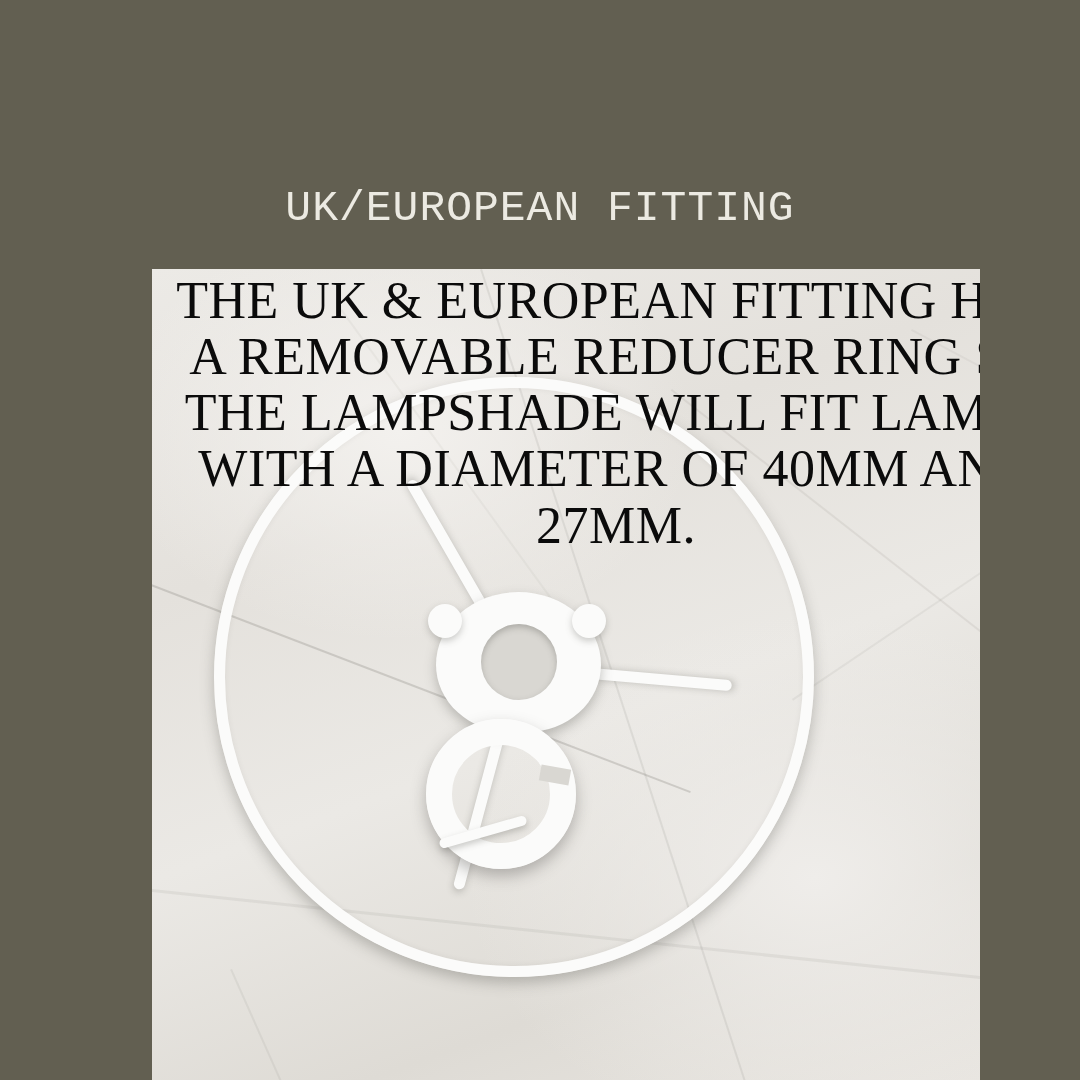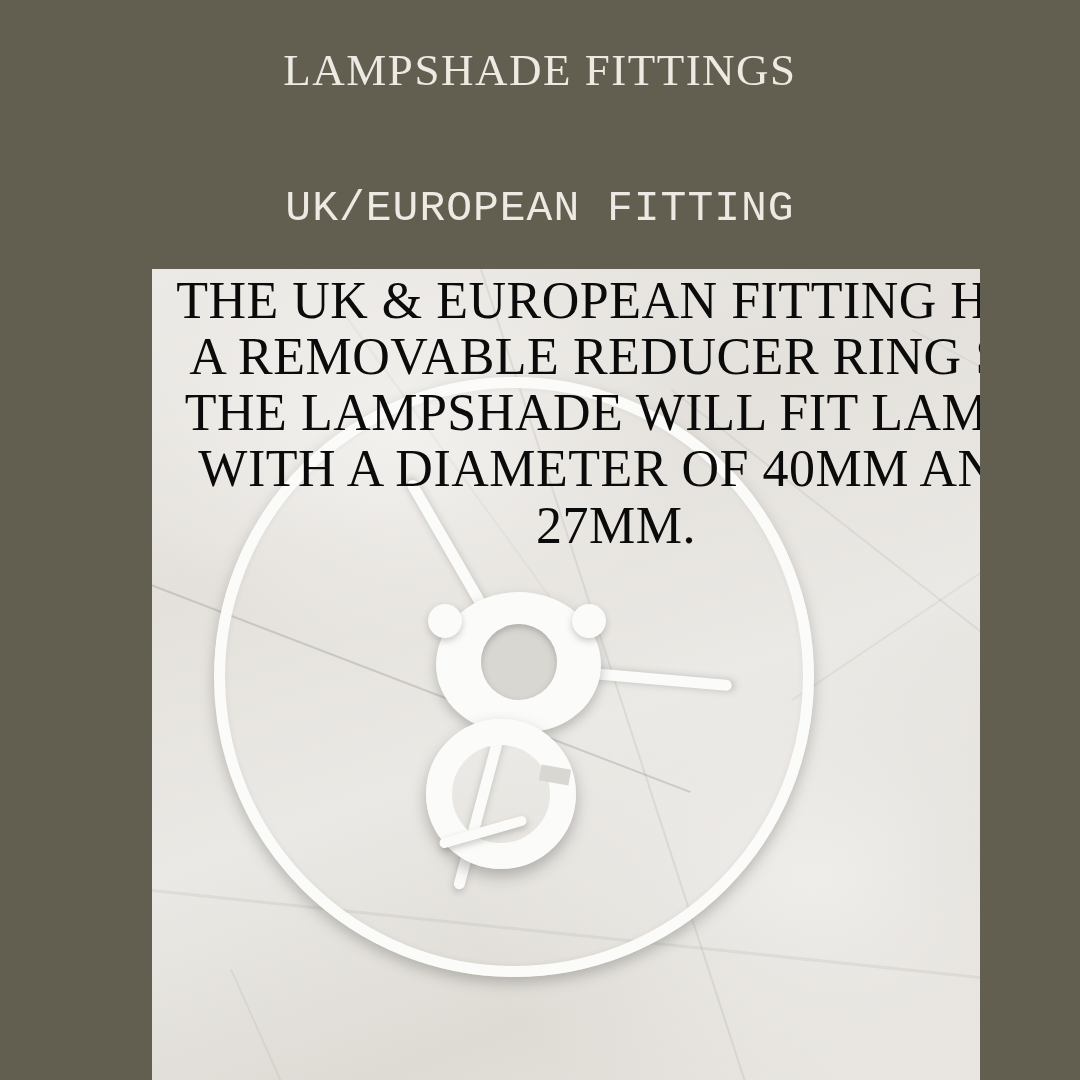--- a/index.html
+++ b/index.html
@@ -185,21 +185,20 @@
     padding: 0 18px;
     box-sizing: border-box;
     letter-spacing: 0.5px;
   }
 </style>
 </head>
 <body>
 
 <div id="page">
 
-  <div class="title">LAMPSHADE FITTINGS</div>
   <div class="subtitle">UK/EUROPEAN FITTING</div>
 
   <div class="photo">
     <div class="marble">
       <div class="vein v1"></div>
       <div class="vein v2"></div>
       <div class="vein v3"></div>
       <div class="vein v4"></div>
       <div class="vein v5"></div>
       <div class="vein v6"></div>

